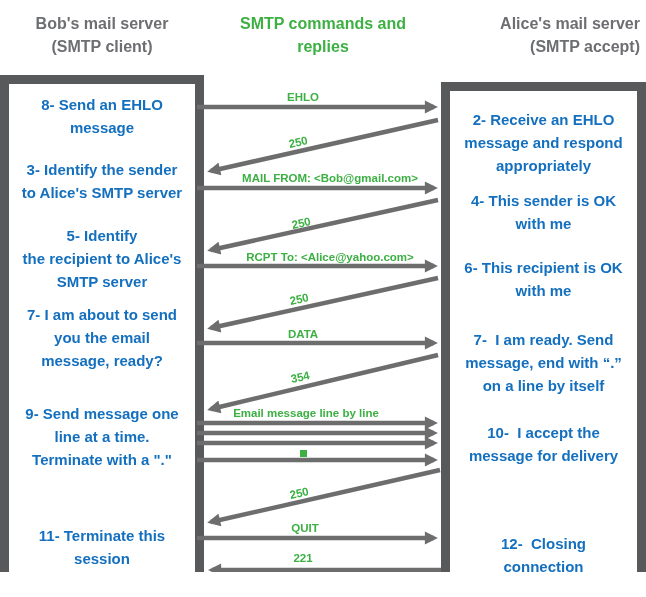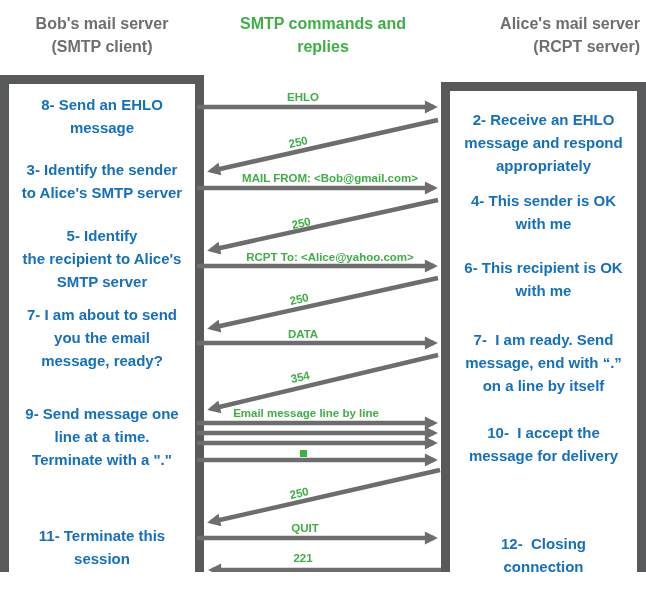--- a/index.html
+++ b/index.html
@@ -39,21 +39,21 @@
   <div class="col-header" id="hdr-left">
     <div>Bob's mail server</div>
     <div>(SMTP client)</div>
   </div>
   <div class="col-header" id="hdr-mid">
     <div>SMTP commands and</div>
     <div>replies</div>
   </div>
   <div class="col-header" id="hdr-right">
     <div>Alice's mail server</div>
-    <div>(RCPT server)</div>
+    <div>(SMTP accept)</div>
   </div>
 
   <div class="actor-box" id="client-box"></div>
   <div class="actor-box" id="server-box"></div>
 
   <div class="step client-step" id="cs1">8- Send an EHLO
 message</div>
   <div class="step client-step" id="cs2">3- Identify the sender
 to Alice's SMTP server</div>
   <div class="step client-step" id="cs3">5- Identify

